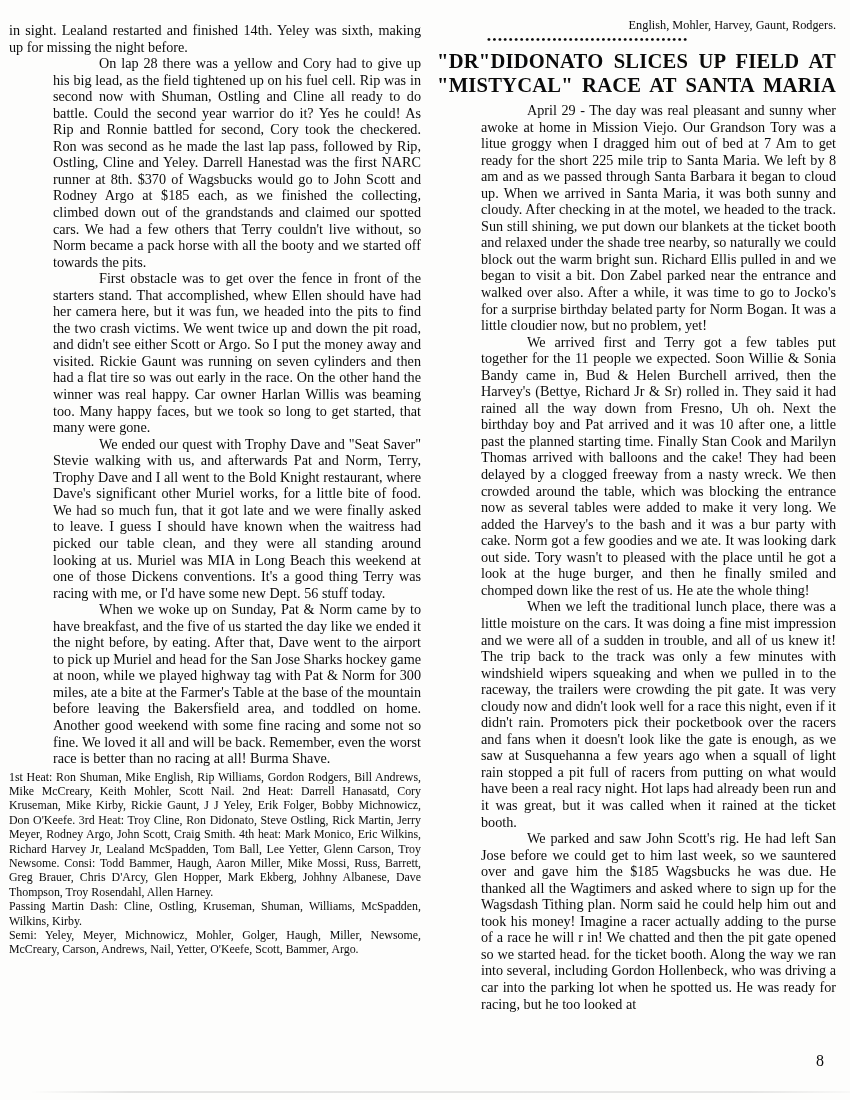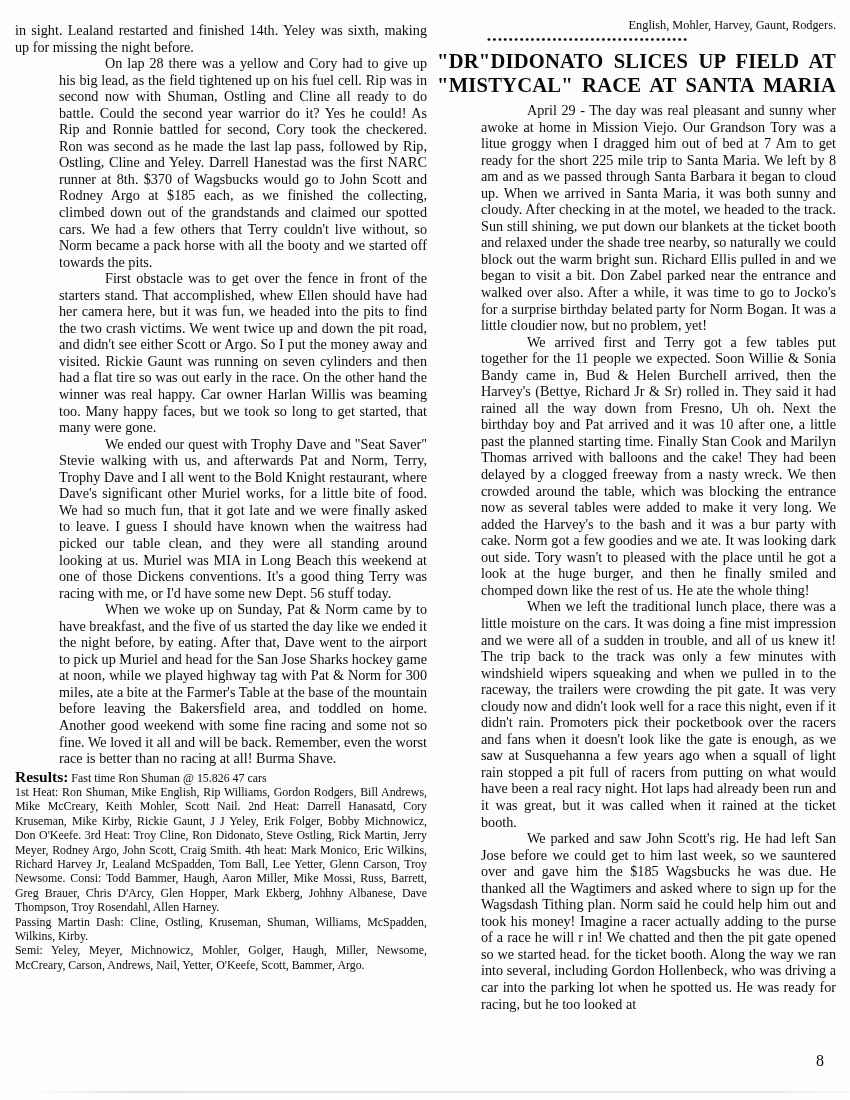--- a/index.html
+++ b/index.html
@@ -9,21 +9,21 @@
     font-family: "Liberation Serif", serif;
     color: #0b0b0b;
     position: relative;
     overflow: hidden;
   }
   .page {
     position: absolute; inset: 0;
     background: #fdfdfc;
   }
   .col-left {
-    position: absolute; left: 15px; top: 22px; width: 412px;
+    position: absolute; left: 9px; top: 22px; width: 412px;
   }
   .col-right {
     position: absolute; left: 437px; top: 18px; width: 399px;
   }
   p.body {
     margin: 0;
     font-size: 14.2px;
     line-height: 16.55px;
     text-align: justify;
   }
@@ -85,21 +85,20 @@
 
   <div class="col-left">
     <div>
         <p class="body"><span>in sight. Lealand restarted and finished 14th. Yeley was sixth, making up for missing the night before.</span></p>
         <p class="body indent"><span>On lap 28 there was a yellow and Cory had to give up his big lead, as the field tightened up on his fuel cell. Rip was in second now with Shuman, Ostling and Cline all ready to do battle. Could the second year warrior do it? Yes he could! As Rip and Ronnie battled for second, Cory took the checkered. Ron was second as he made the last lap pass, followed by Rip, Ostling, Cline and Yeley. Darrell Hanestad was the first NARC runner at 8th. $370 of Wagsbucks would go to John Scott and Rodney Argo at $185 each, as we finished the collecting, climbed down out of the grandstands and claimed our spotted cars. We had a few others that Terry couldn't live without, so Norm became a pack horse with all the booty and we started off towards the pits.</span></p>
         <p class="body indent"><span>First obstacle was to get over the fence in front of the starters stand. That accomplished, whew Ellen should have had her camera here, but it was fun, we headed into the pits to find the two crash victims. We went twice up and down the pit road, and didn't see either Scott or Argo. So I put the money away and visited. Rickie Gaunt was running on seven cylinders and then had a flat tire so was out early in the race. On the other hand the winner was real happy. Car owner Harlan Willis was beaming too. Many happy faces, but we took so long to get started, that many were gone.</span></p>
         <p class="body indent"><span>We ended our quest with </span><span class="bold">Trophy Dave</span><span> and </span><span class="bold">"Seat Saver" Stevie</span><span> walking with us, and afterwards Pat and Norm, Terry, Trophy Dave and I all went to the Bold Knight restaurant, where Dave's significant other Muriel works, for a little bite of food. We had so much fun, that it got late and we were finally asked to leave. I guess I should have known when the waitress had picked our table clean, and they were all standing around looking at us. Muriel was MIA in Long Beach this weekend at one of those Dickens conventions. It's a good thing Terry was racing with me, or I'd have some new Dept. 56 stuff today.</span></p>
         <p class="body indent"><span>When we woke up on Sunday, Pat &amp; Norm came by to have breakfast, and the five of us started the day like we ended it the night before, by eating. After that, Dave went to the airport to pick up Muriel and head for the San Jose Sharks hockey game at noon, while we played highway tag with Pat &amp; Norm for 300 miles, ate a bite at the Farmer's Table at the base of the mountain before leaving the Bakersfield area, and toddled on home. Another good weekend with some fine racing and some not so fine. We loved it all and will be back. Remember, even the worst race is better than no racing at all! Burma Shave.</span></p>
       </div>
     <div class="results">
-        <p class="results-line"><span class="results-title">Results:</span><span> Fast time Ron Shuman @ 15.826  47 cars</span></p>
         <p class="results-line"><span class="bold">1st Heat:</span><span> Ron Shuman, Mike English, Rip Williams, Gordon Rodgers, Bill Andrews, Mike McCreary, Keith Mohler, Scott Nail. </span><span class="bold">2nd Heat:</span><span> Darrell Hanasatd, Cory Kruseman, Mike Kirby, Rickie Gaunt, J J Yeley, Erik Folger, Bobby Michnowicz, Don O'Keefe. </span><span class="bold">3rd Heat:</span><span> Troy Cline, Ron Didonato, Steve Ostling, Rick Martin, Jerry Meyer, Rodney Argo, John Scott, Craig Smith. </span><span class="bold">4th heat:</span><span> Mark Monico, Eric Wilkins, Richard Harvey Jr, Lealand McSpadden, Tom Ball, Lee Yetter, Glenn Carson, Troy Newsome. </span><span class="bold">Consi:</span><span> Todd Bammer, Haugh, Aaron Miller, Mike Mossi, Russ, Barrett, Greg Brauer, Chris D'Arcy, Glen Hopper, Mark Ekberg, Johhny Albanese, Dave Thompson, Troy Rosendahl, Allen Harney.</span></p>
         <p class="results-line"><span class="bold">Passing Martin Dash:</span><span> Cline, Ostling, Kruseman, Shuman, Williams, McSpadden, Wilkins, Kirby.</span></p>
         <p class="results-line"><span class="bold">Semi:</span><span> Yeley, Meyer, Michnowicz, Mohler, Golger, Haugh, Miller, Newsome, McCreary, Carson, Andrews, Nail, Yetter, O'Keefe, Scott, Bammer, Argo.</span></p>
       </div>
   </div>
 
   <div class="col-right">
     <p class="carryover">English, Mohler, Harvey, Gaunt, Rodgers.</p>
     <div class="dots">•••••••••••••••••••••••••••••••••••••</div>
     <h1 class="headline">

